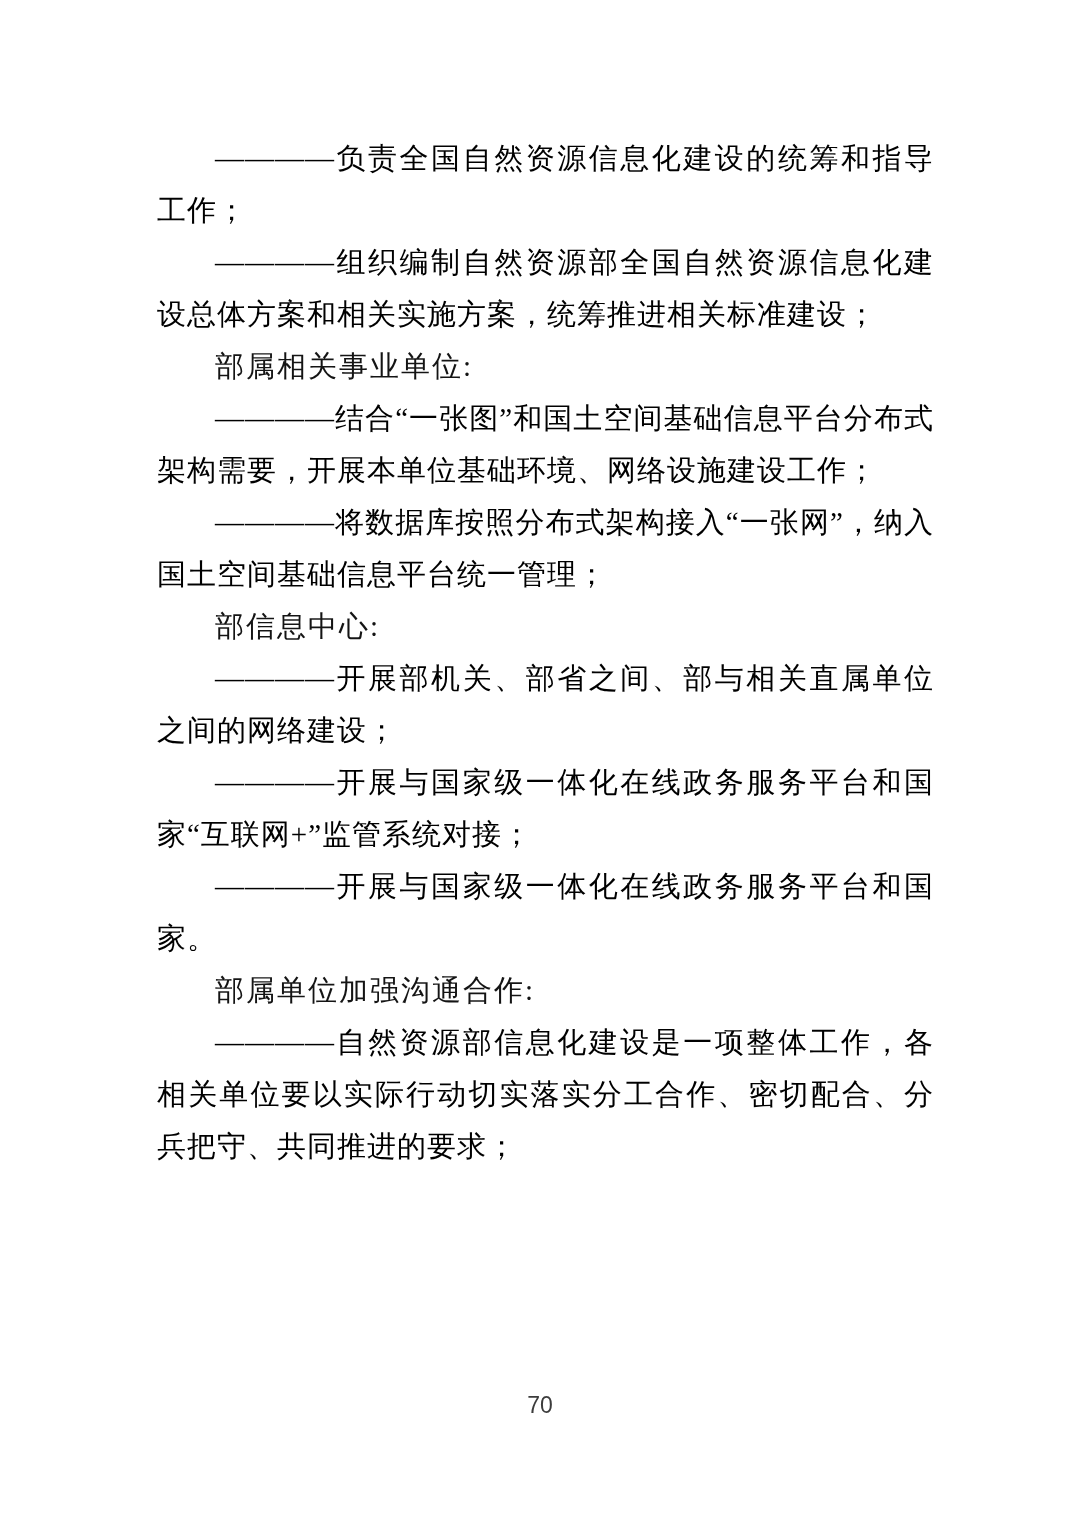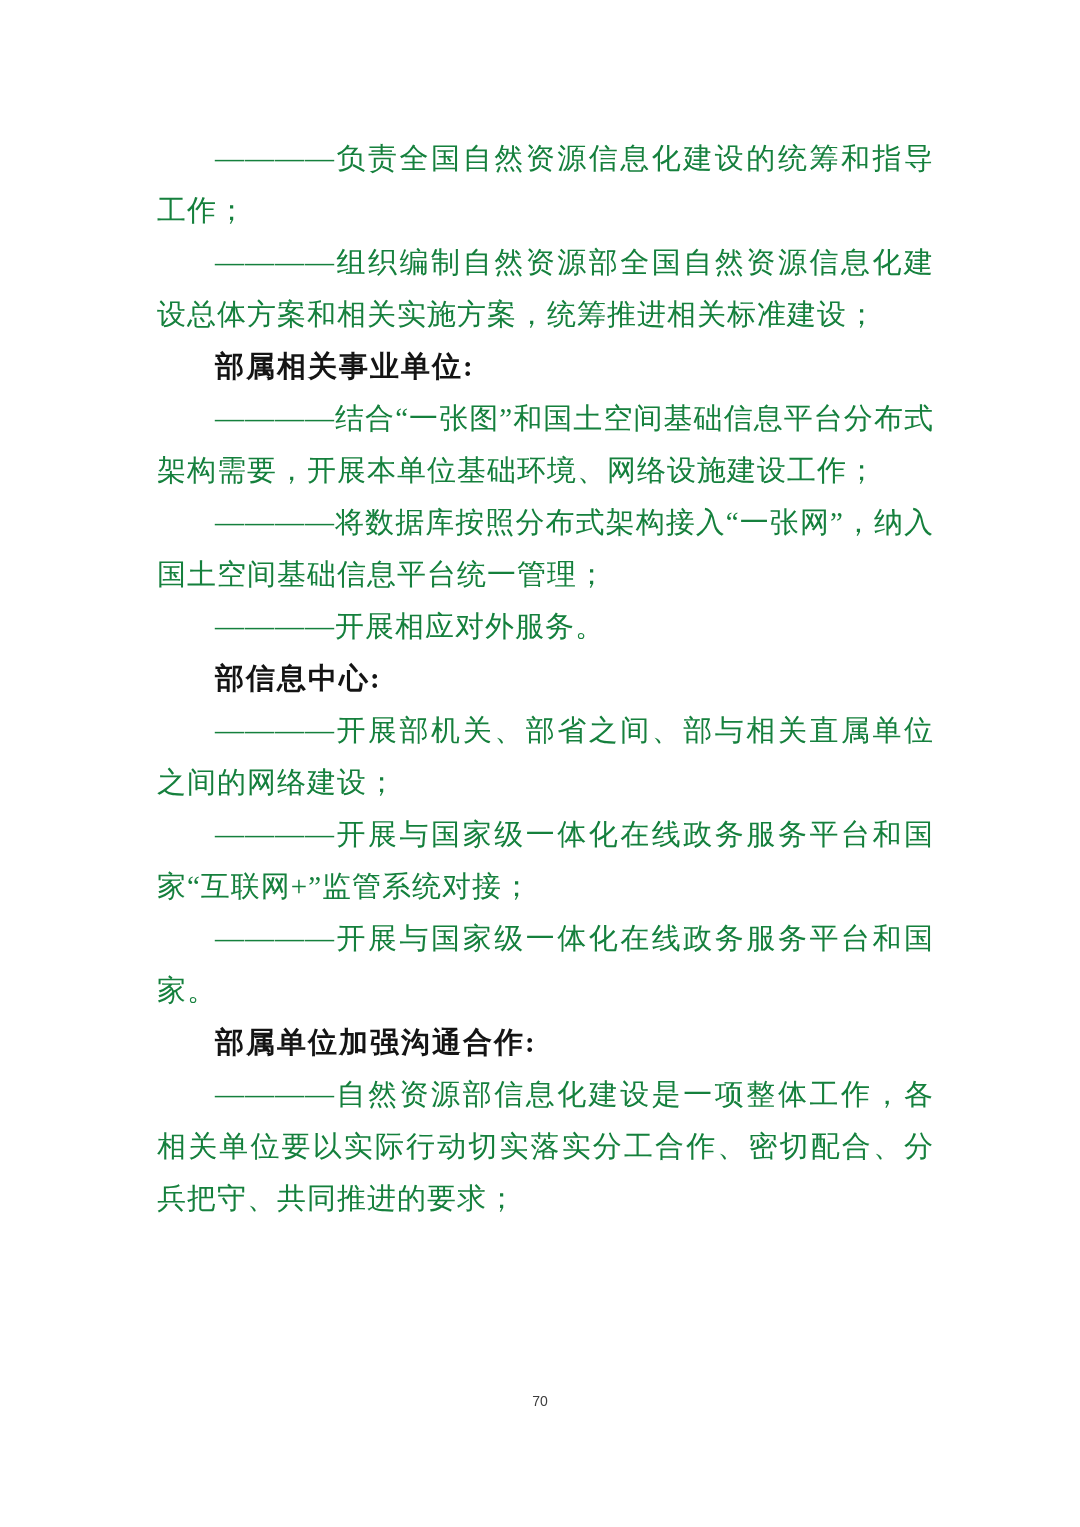--- a/index.html
+++ b/index.html
@@ -14,55 +14,54 @@
     box-sizing: border-box;
     width: 1080px;
     height: 1527px;
     background: #ffffff;
     padding: 132px 146px 0 157px;
     overflow: hidden;
   }
   .doc-block {
     font-size: 29px;
     line-height: 52px;
-    color: #15803d;
+    color: #000000;
     text-indent: 58px;
     text-align: justify;
     letter-spacing: 1px;
     margin: 0;
   }
   .doc-block.heading {
-    font-weight: 700;
+    font-weight: 400;
     color: #141414;
     letter-spacing: 2px;
     text-align: left;
   }
   .page-footer {
     position: absolute;
     left: 0;
     top: 1392px;
     width: 1080px;
     text-align: center;
   }
   .page-number {
     font-family: "Liberation Sans", "DejaVu Sans", sans-serif;
-    font-size: 14px;
+    font-size: 23px;
     color: #3c3c3c;
   }
 </style>
 </head>
 <body>
 
 <div class="page">
   <p class="doc-block">————负责全国自然资源信息化建设的统筹和指导工作；</p>
   <p class="doc-block">————组织编制自然资源部全国自然资源信息化建设总体方案和相关实施方案，统筹推进相关标准建设；</p>
   <p class="doc-block heading">部属相关事业单位:</p>
   <p class="doc-block">————结合“一张图”和国土空间基础信息平台分布式架构需要，开展本单位基础环境、网络设施建设工作；</p>
   <p class="doc-block">————将数据库按照分布式架构接入“一张网”，纳入国土空间基础信息平台统一管理；</p>
-  <p class="doc-block">————开展相应对外服务。</p>
   <p class="doc-block heading">部信息中心:</p>
   <p class="doc-block">————开展部机关、部省之间、部与相关直属单位之间的网络建设；</p>
   <p class="doc-block">————开展与国家级一体化在线政务服务平台和国家“互联网+”监管系统对接；</p>
   <p class="doc-block">————开展与国家级一体化在线政务服务平台和国家。</p>
   <p class="doc-block heading">部属单位加强沟通合作:</p>
   <p class="doc-block">————自然资源部信息化建设是一项整体工作，各相关单位要以实际行动切实落实分工合作、密切配合、分兵把守、共同推进的要求；</p>
 
   <div class="page-footer">
     <span class="page-number">70</span>
   </div>

